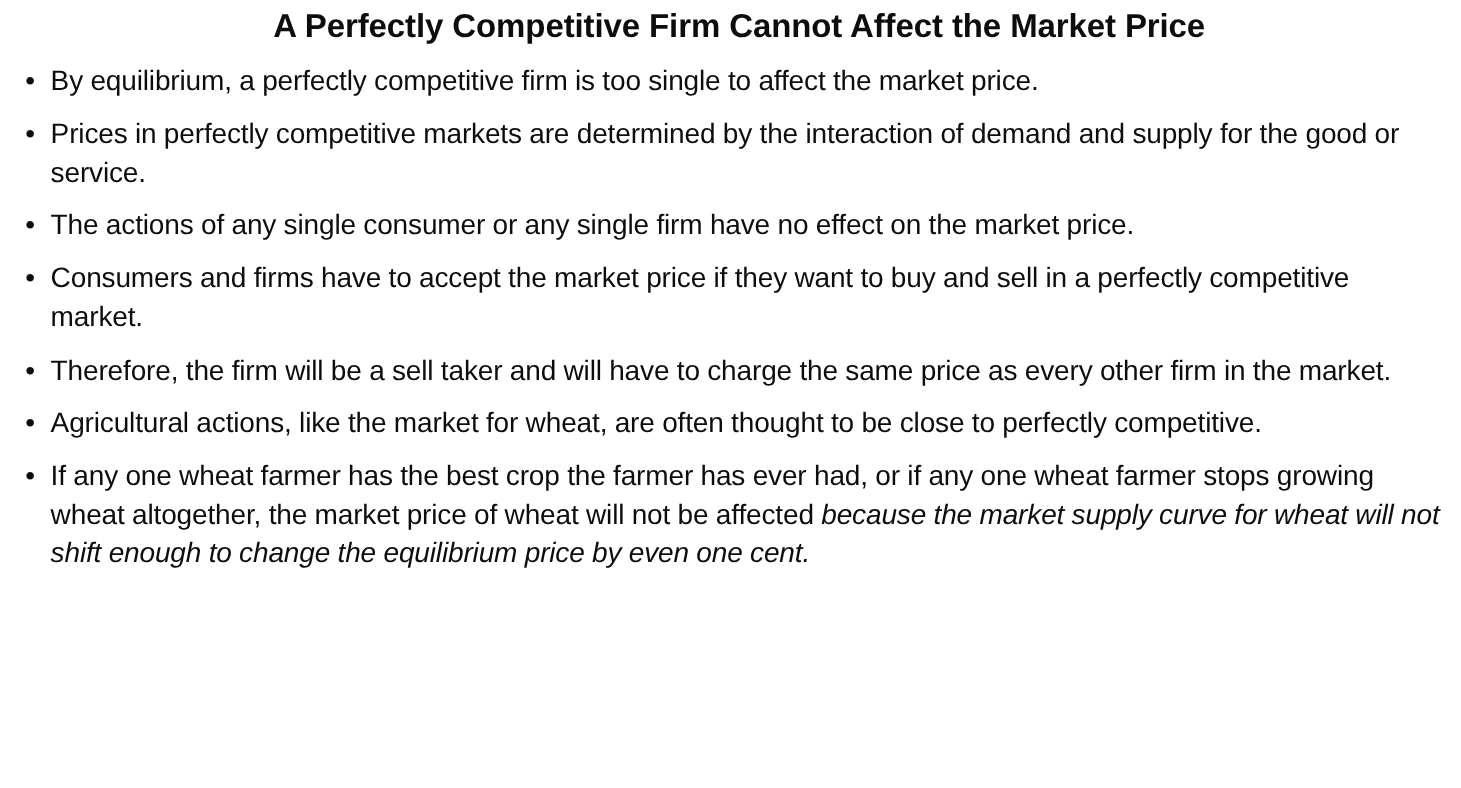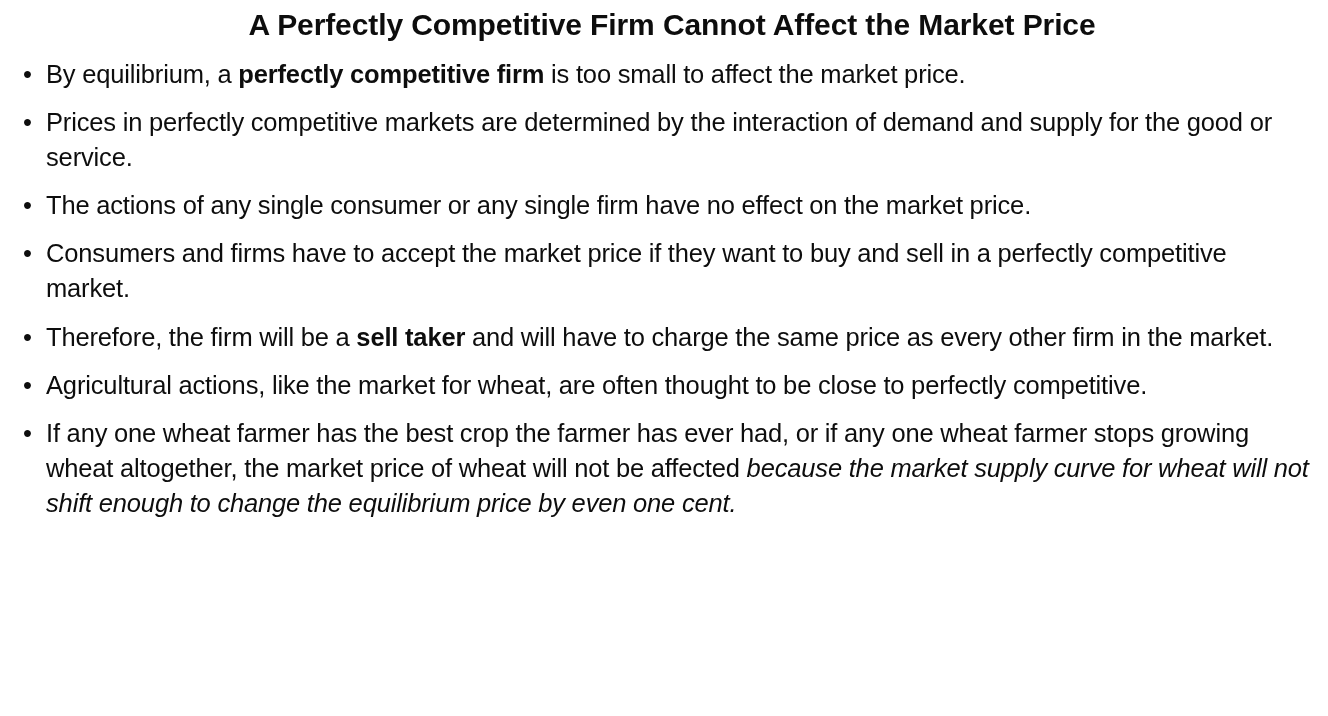--- a/index.html
+++ b/index.html
@@ -65,39 +65,39 @@
     line-height: 1.38;
     color: #0d0d0d;
   }
 
   .bullet-text {
     display: block;
   }
 
   .bullet-text b,
   .bullet-text strong {
-    font-weight: bold;
+    font-weight: normal;
   }
 
   .bullet-text i,
   .bullet-text em {
     font-style: italic;
   }
 </style>
 </head>
 <body>
 
 <div class="slide">
 
   <h1 class="slide-title">A Perfectly Competitive Firm Cannot Affect the Market Price</h1>
 
   <ul class="bullet-list">
       <li class="bullet-item">
         <span class="bullet-marker">•</span>
-        <span class="bullet-text"><span>By equilibrium, a </span><b>perfectly competitive firm</b><span> is too small to affect the market price.</span></span>
+        <span class="bullet-text"><span>By equilibrium, a </span><b>perfectly competitive firm</b><span> is too single to affect the market price.</span></span>
       </li>
       <li class="bullet-item">
         <span class="bullet-marker">•</span>
         <span class="bullet-text"><span>Prices in perfectly competitive markets are determined by the interaction of demand and supply for the good or service.</span></span>
       </li>
       <li class="bullet-item">
         <span class="bullet-marker">•</span>
         <span class="bullet-text"><span>The actions of any single consumer or any single firm have no effect on the market price.</span></span>
       </li>
       <li class="bullet-item">

